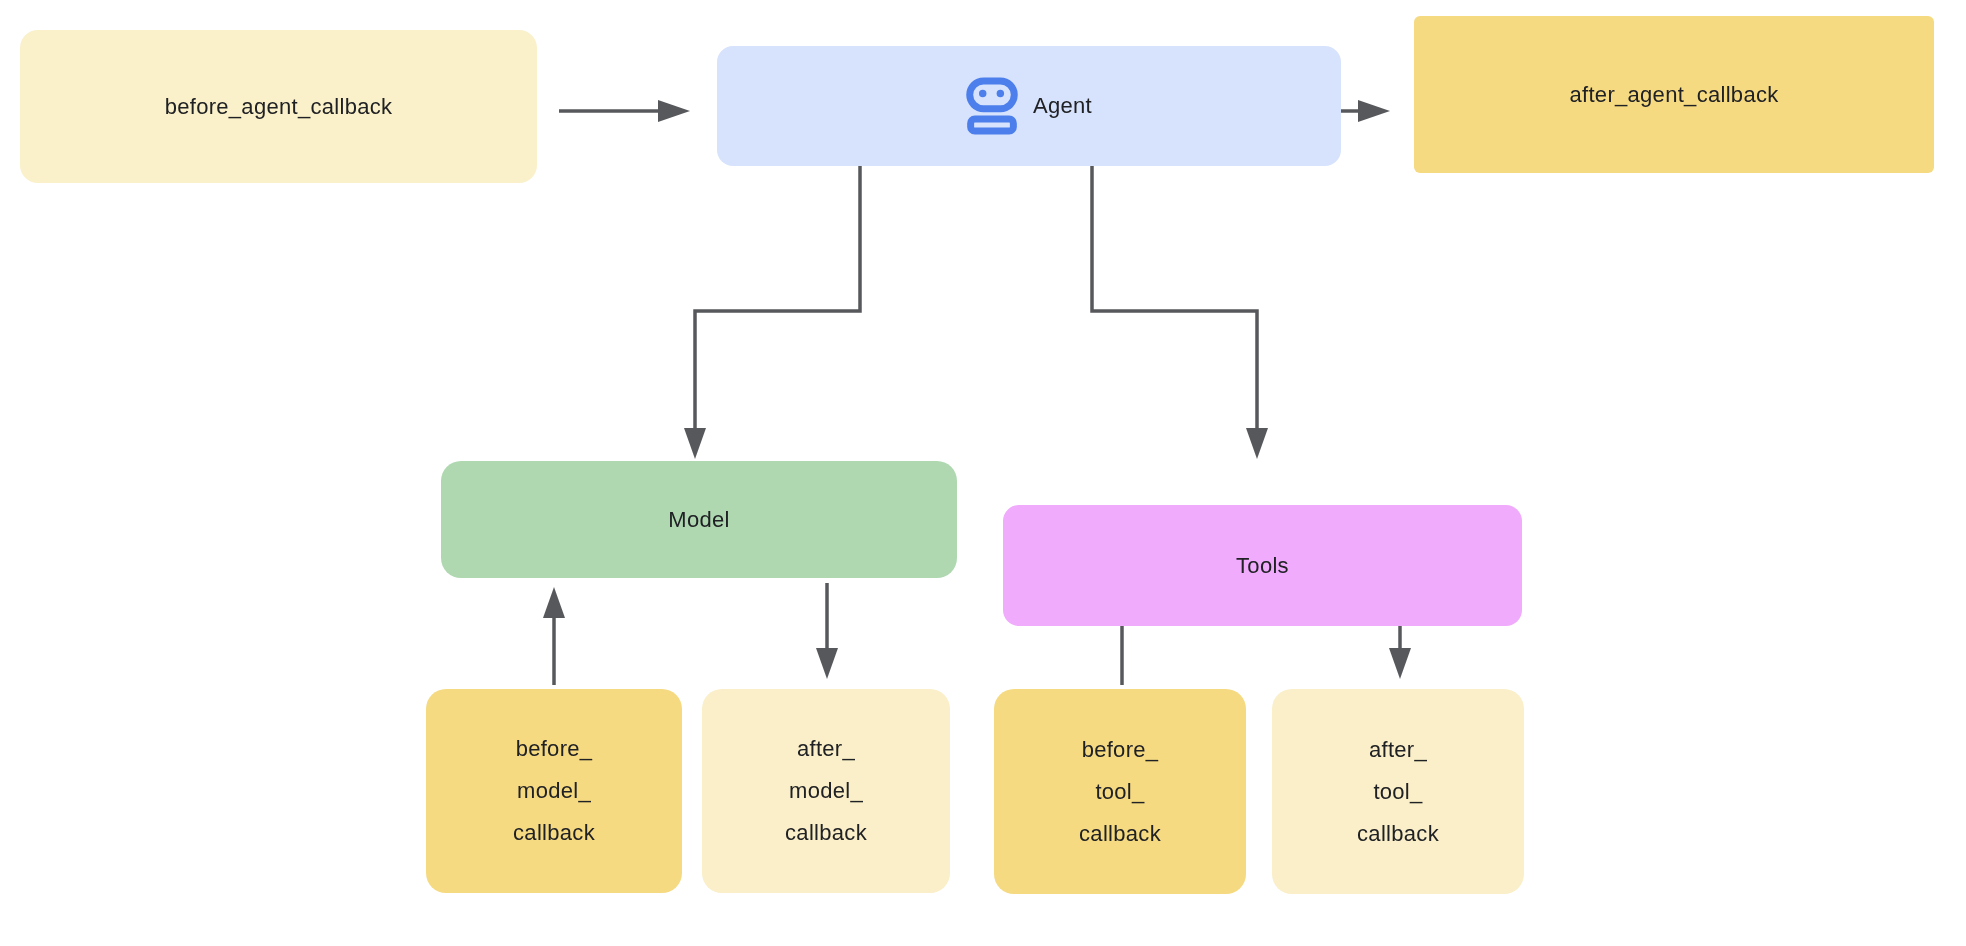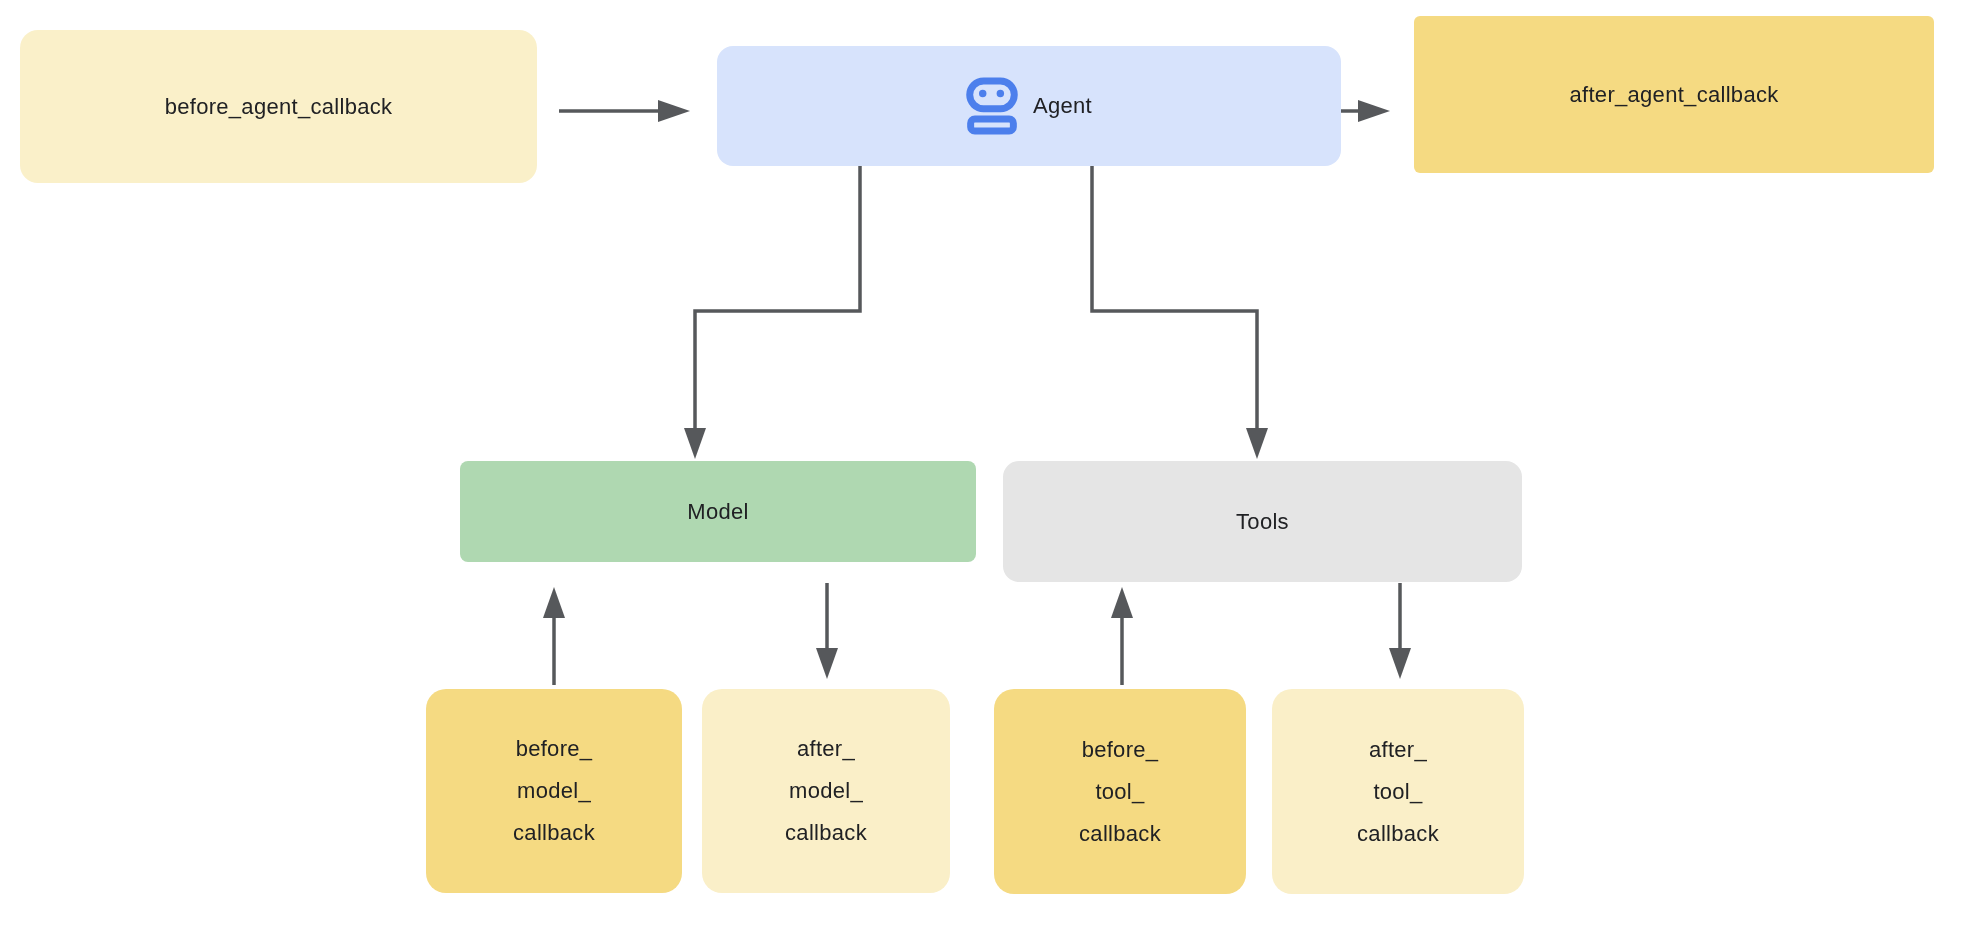--- a/index.html
+++ b/index.html
@@ -28,21 +28,21 @@
   .node .label {
     white-space: pre-line;
     text-align: center;
     font-size: 22px;
     letter-spacing: 0.3px;
     line-height: 42px;
   }
   .n-before-agent { left: 20px;   top: 30px;  width: 517px; height: 153px; border-radius: 18px; }
   .n-agent        { left: 717px;  top: 46px;  width: 624px; height: 120px; border-radius: 16px; gap: 15px; }
   .n-after-agent  { left: 1414px; top: 16px;  width: 520px; height: 157px; border-radius: 6px; }
-  .n-model        { left: 460px;  top: 461px; width: 516px; height: 101px; border-radius: 8px; }
+  .n-model        { left: 441px;  top: 461px; width: 516px; height: 117px; border-radius: 20px; }
   .n-tools        { left: 1003px; top: 461px; width: 519px; height: 121px; border-radius: 16px; }
   .n-before-model { left: 426px;  top: 689px; width: 256px; height: 204px; border-radius: 20px; }
   .n-after-model  { left: 702px;  top: 689px; width: 248px; height: 204px; border-radius: 20px; }
   .n-before-tool  { left: 994px;  top: 689px; width: 252px; height: 205px; border-radius: 20px; }
   .n-after-tool   { left: 1272px; top: 689px; width: 252px; height: 205px; border-radius: 20px; }
   .robot-icon { display: block; }
 </style>
 </head>
 <body>
 
@@ -98,21 +98,21 @@
   </div>
 
   <div class="node n-after-agent" style="background-color: rgb(245, 218, 130);">
     <span class="label">after_agent_callback</span>
   </div>
 
   <div class="node n-model" style="background-color: rgb(175, 216, 177);">
     <span class="label">Model</span>
   </div>
 
-  <div class="node n-tools" style="background-color: #e5e5e5;">
+  <div class="node n-tools" style="background-color: #f0abfc; margin-top: 44px;">
     <span class="label">Tools</span>
   </div>
 
   <div class="node n-before-model" style="background-color: rgb(245, 218, 130);">
     <span class="label">before_
 model_
 callback</span>
   </div>
 
   <div class="node n-after-model" style="background-color: rgb(250, 239, 200);">

